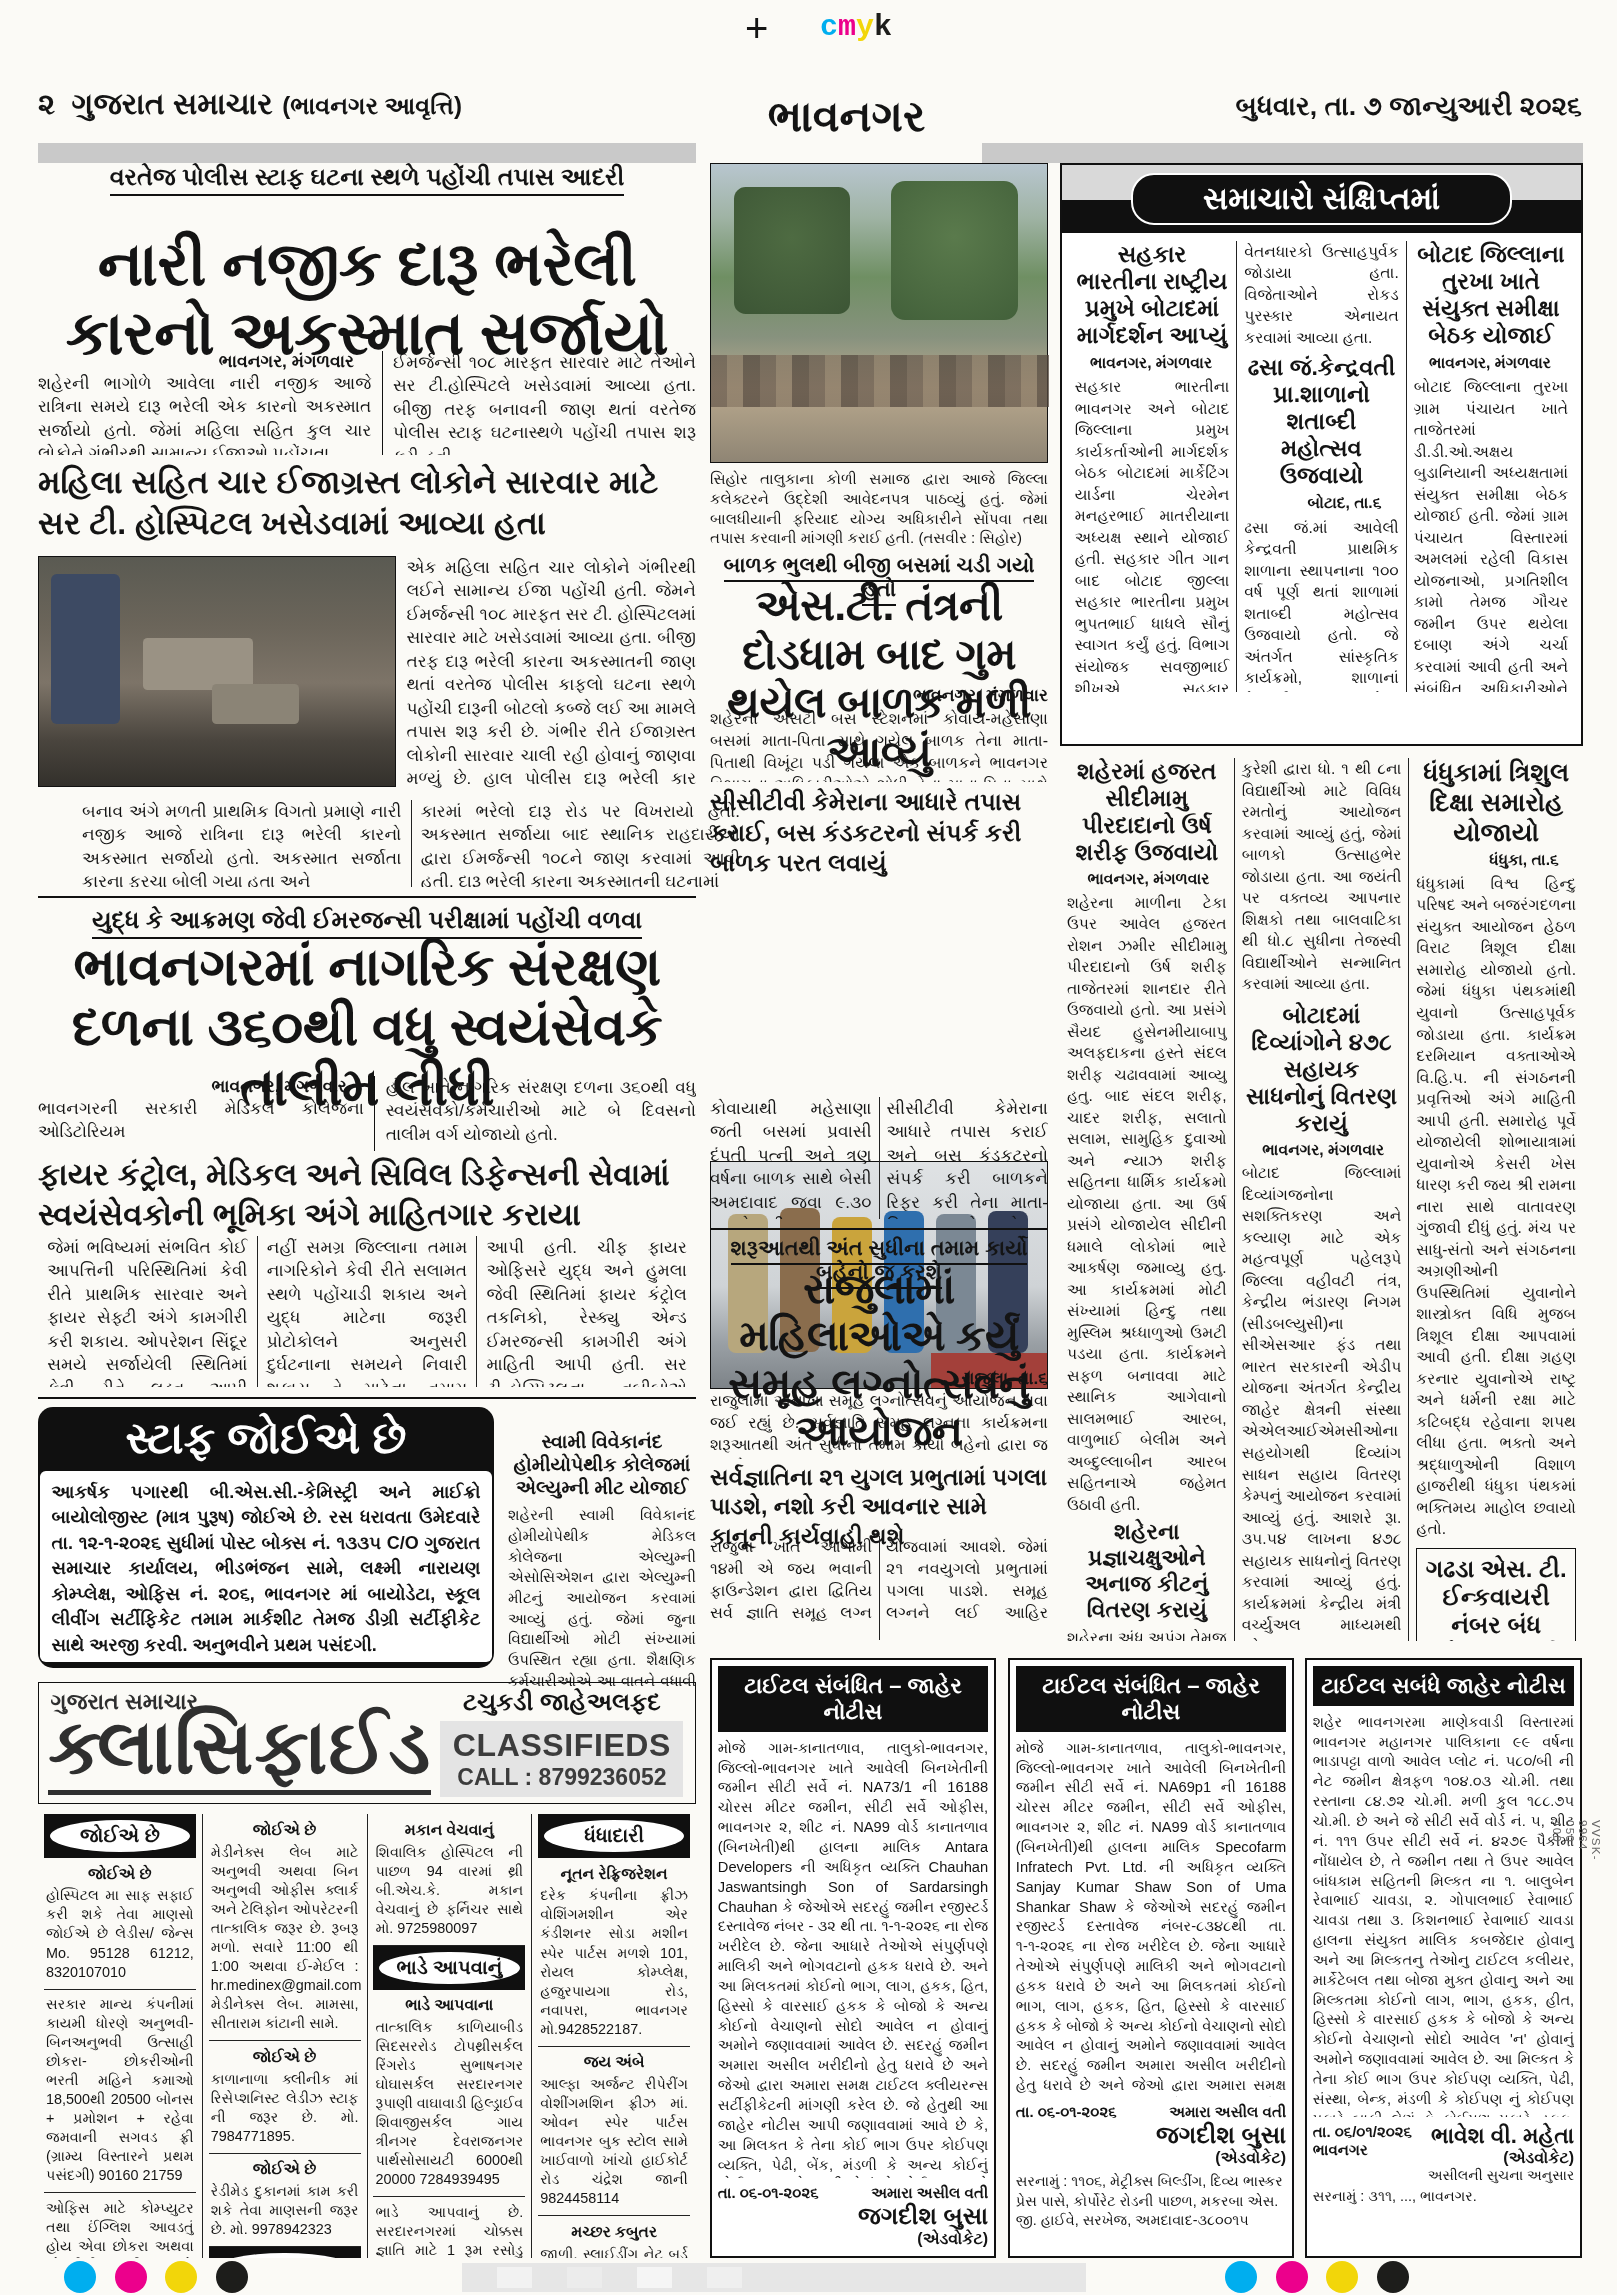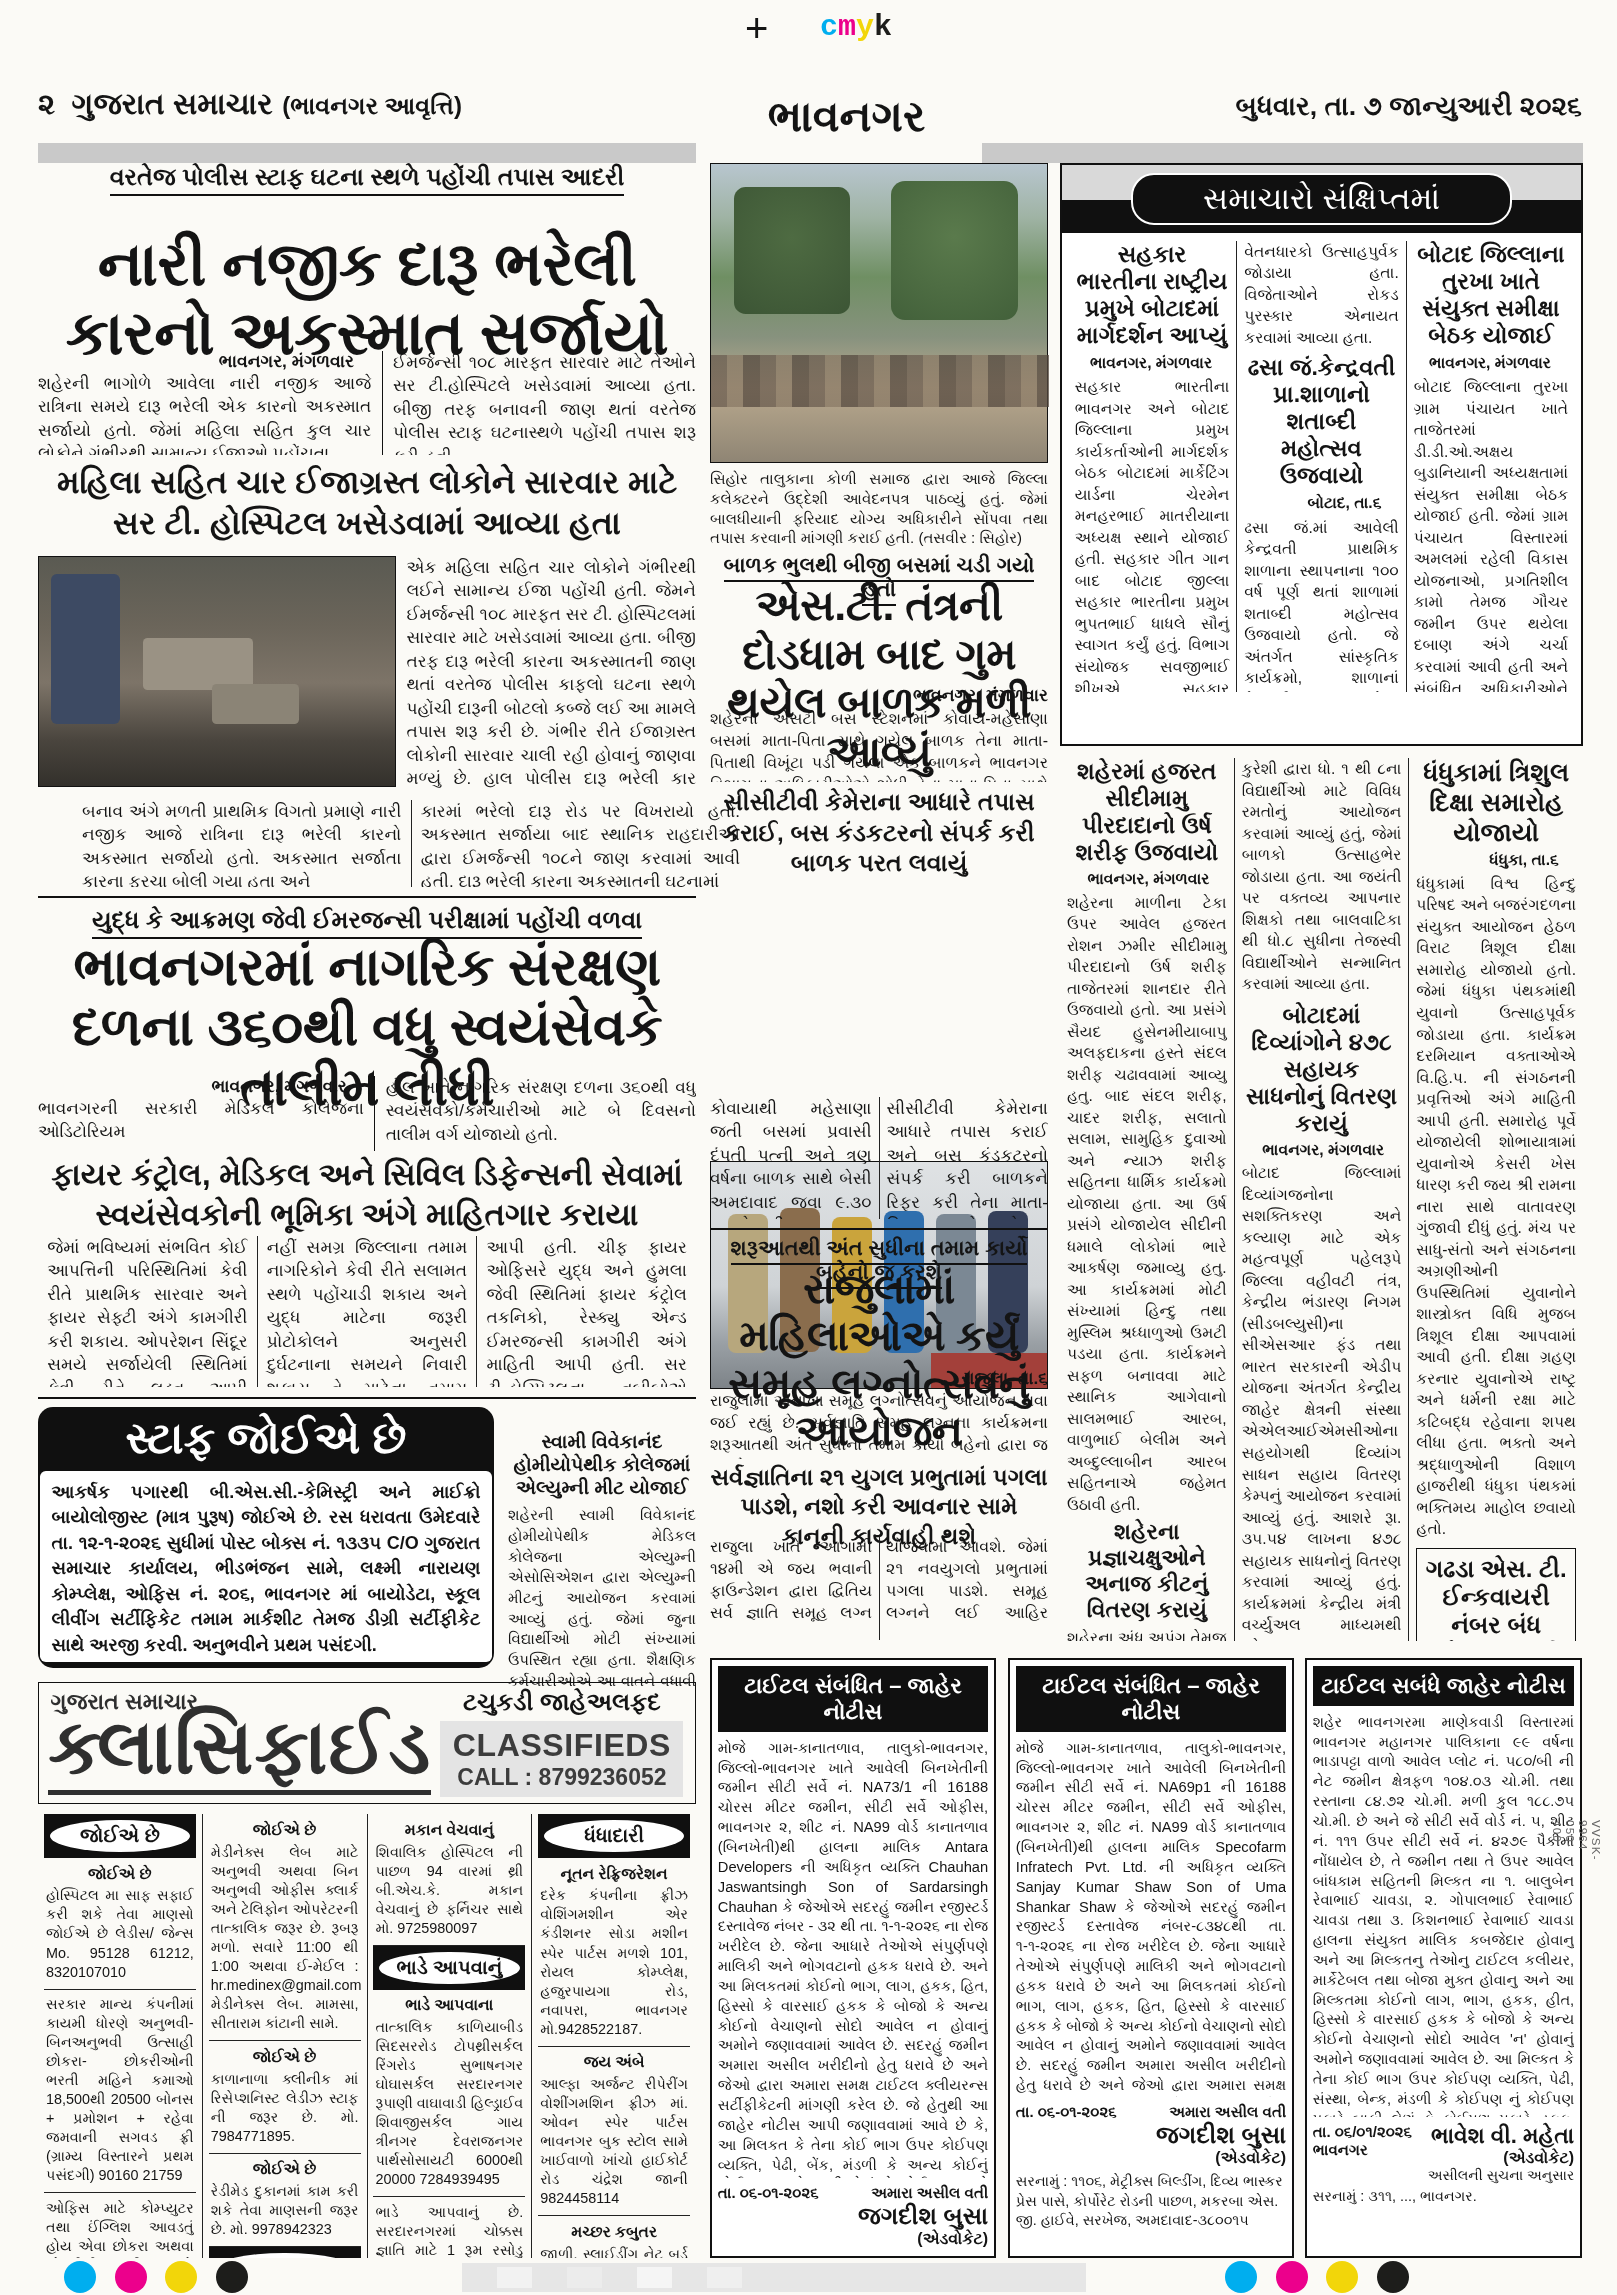--- a/index.html
+++ b/index.html
@@ -7,41 +7,41 @@
         font-family:"Liberation Sans","DejaVu Sans",sans-serif;overflow:hidden;}
   .abs{position:absolute;}
   .kicker{font-weight:bold;text-align:center;font-size:24px;}
   .kicker span{border-bottom:2.9px solid #111;padding-bottom:3.5px;}
   .hl{font-weight:bold;text-align:center;line-height:1.13;letter-spacing:-0.6px;}
   .dl{font-weight:bold;font-size:17.3px;text-align:right;padding-right:17.3px;}
   .bt{font-size:17px;line-height:1.38;text-align:justify;}
   .cols{display:flex;}
   .cols .c{flex:1;padding:0 9.2px;border-right:1.2px solid #222;overflow:hidden;}
   .cols .c:last-child{border-right:none;}
-  .subhead{font-weight:bold;text-align:center;line-height:1.28;}
+  .subhead{font-weight:bold;text-align:left;line-height:1.28;}
   .photo{border:1.7px solid #111;box-sizing:border-box;}
   .cap{font-size:15px;line-height:1.32;text-align:justify;}
   .rule{background:#111;}
   .grayband{background:#c9c9c9;}
   .badge{background:#101010;padding:5.8px;box-sizing:border-box;}
   .badge .oval{background:#fff;border-radius:50%;text-align:center;font-weight:bold;
                font-size:19.6px;padding:4.6px 3.5px;}
   .ad{border-bottom:1.2px solid #222;padding:5.8px 2.3px 7px;font-size:14.4px;line-height:1.32;text-align:justify;}
   .adtitle{font-weight:bold;text-align:center;font-size:15.6px;padding-bottom:2.3px;}
   .notice{border:2.3px solid #111;background:#fff;box-sizing:border-box;padding:5.8px;}
   .notice .nhead{background:#101010;color:#fff;font-weight:bold;text-align:center;
                  font-size:22px;padding:7px 2.3px;margin-bottom:7px;}
   .notice .nbody{font-size:14.7px;line-height:1.35;text-align:justify;overflow:hidden;}
   .nfoot{display:flex;justify-content:space-between;font-size:15px;font-weight:bold;margin-top:5.8px;}
   .sig{font-size:24px;font-weight:bold;text-align:right;}
   .sigsub{font-size:16px;font-weight:bold;text-align:right;}
   .rheadline{font-weight:bold;text-align:center;line-height:1.18;font-size:25.4px;}
   .briefbox{border:2.9px solid #111;box-sizing:border-box;background:#fff;}
   .pill{background:#101010;color:#fff;border:2.9px solid #fff;border-radius:23px;
-        font-weight:normal;font-size:31px;text-align:center;padding:5.8px 0;}
+        font-weight:bold;font-size:31px;text-align:center;padding:5.8px 0;}
   .dotrow{display:flex;gap:18.5px;}
   .dot{width:32px;height:32px;border-radius:50%;}
   .vcode{transform:rotate(90deg);transform-origin:left top;font-size:11.6px;color:#666;letter-spacing:1.2px;}
   .clipped{overflow:hidden;}
   .minihead{font-weight:bold;text-align:center;font-size:22px;line-height:1.2;}
 </style>
 </head>
 <body>
 
 <div id="page">

